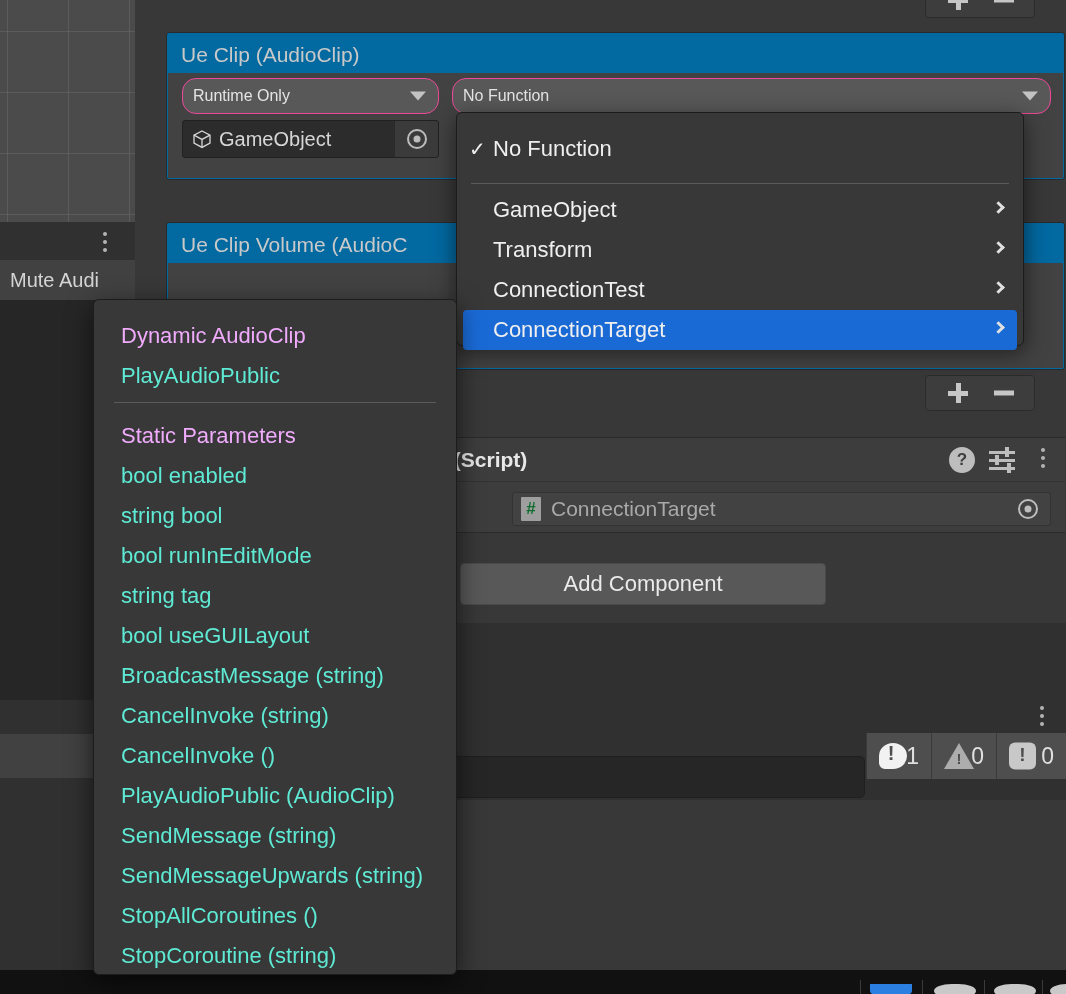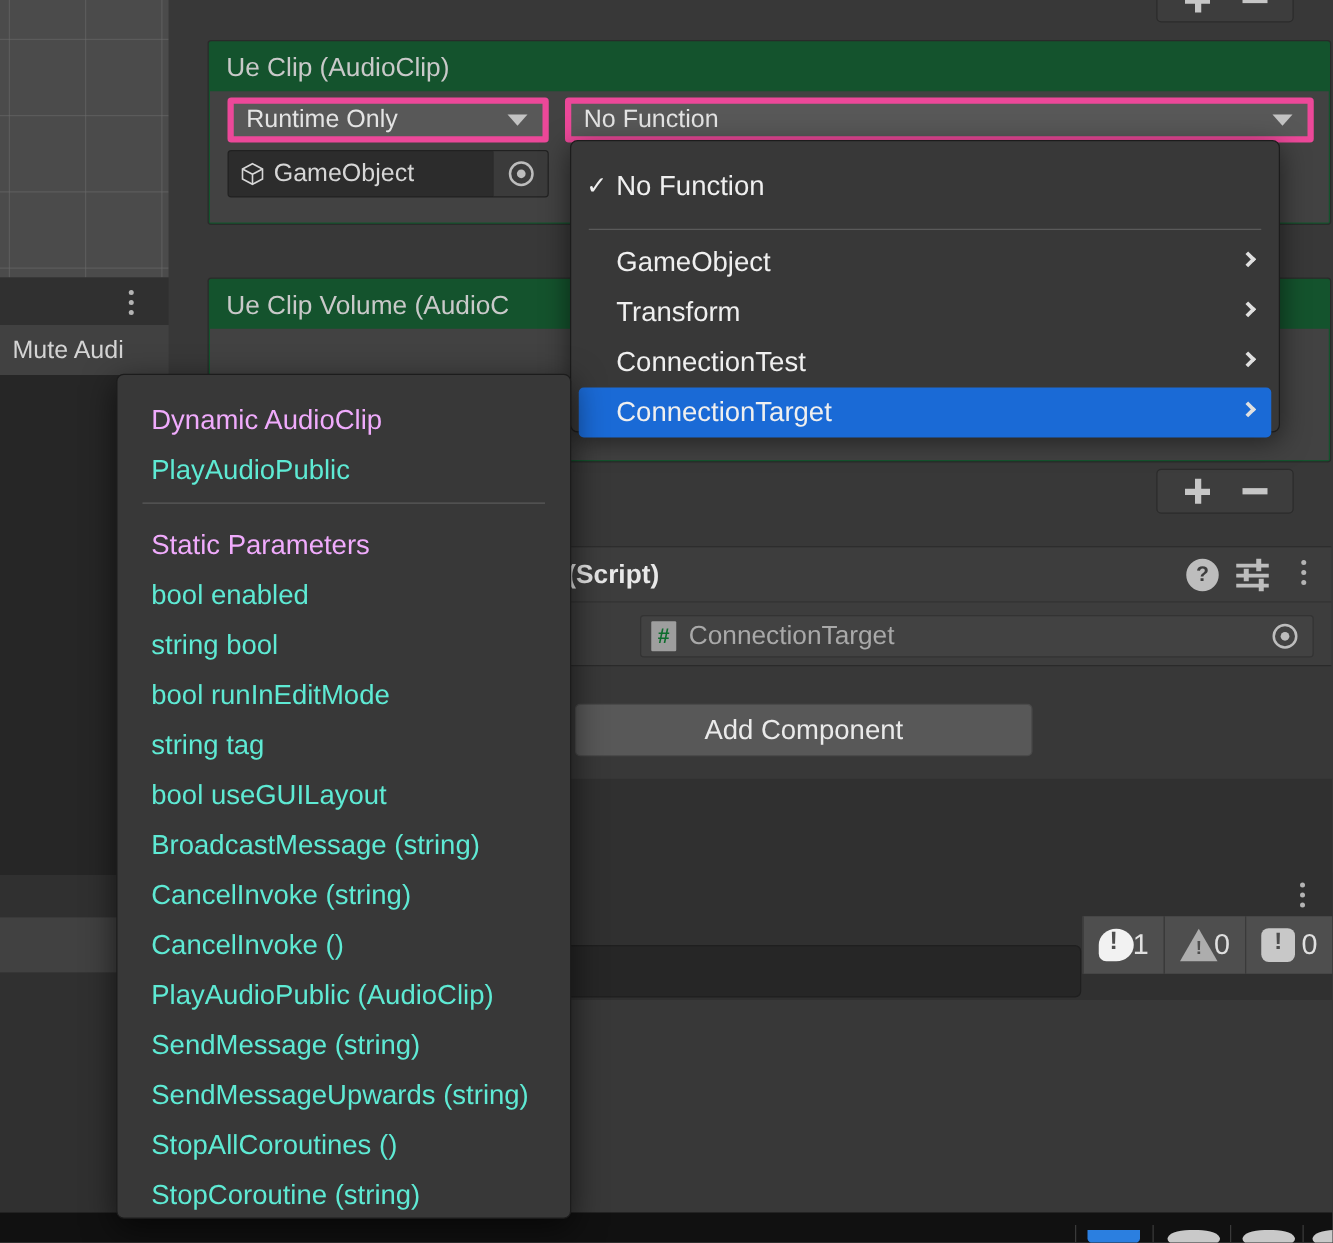--- a/index.html
+++ b/index.html
@@ -29,32 +29,32 @@
 
   #left-dark-fill { left:0; top:300px; width:135px; height:400px; background:#262626; }
   #left-lower-a { left:0; top:700px; width:95px; height:34px; background:#303030; }
   #left-lower-b { left:0; top:734px; width:95px; height:44px; background:#414141; }
   #left-lower-c { left:0; top:778px; width:95px; height:192px; background:#303030; }
 
   
   #inspector { left:135px; top:0; width:931px; height:970px; background:#383838; }
 
   .comp-card {
-    position:absolute; background:#14532d;
+    position:absolute; background:#0369a1;
     border:1px solid #2a2a2a; border-radius:3px;
   }
 
   
   #evt1 { left:166px; top:32px; width:899px; height:148px; }
   #evt1-title { position:absolute; left:14px; top:10px; font-size:21px; color:#c9c9c9; }
   #evt1-body { position:absolute; left:1px; top:40px; right:1px; bottom:1px; background:#424242; }
 
   .unity-dropdown {
-    position:absolute; background:#585858; border:5px solid #ec4899;
-    border-radius:3px; color:#e4e4e4; font-size:20px;
+    position:absolute; background:#585858; border:1px solid #ec4899;
+    border-radius:14px; color:#e4e4e4; font-size:16px;
   }
   .unity-dropdown .lbl { position:absolute; left:10px; top:50%; transform:translateY(-50%); white-space:nowrap; }
   .tri-down {
     position:absolute; right:12px; top:50%; transform:translateY(-50%);
     width:0;height:0;border-left:8px solid transparent;border-right:8px solid transparent;
     border-top:9px solid #c3c3c3;
   }
 
   #evt1-runtime { left:15px; top:45px; width:257px; height:36px; }
 

